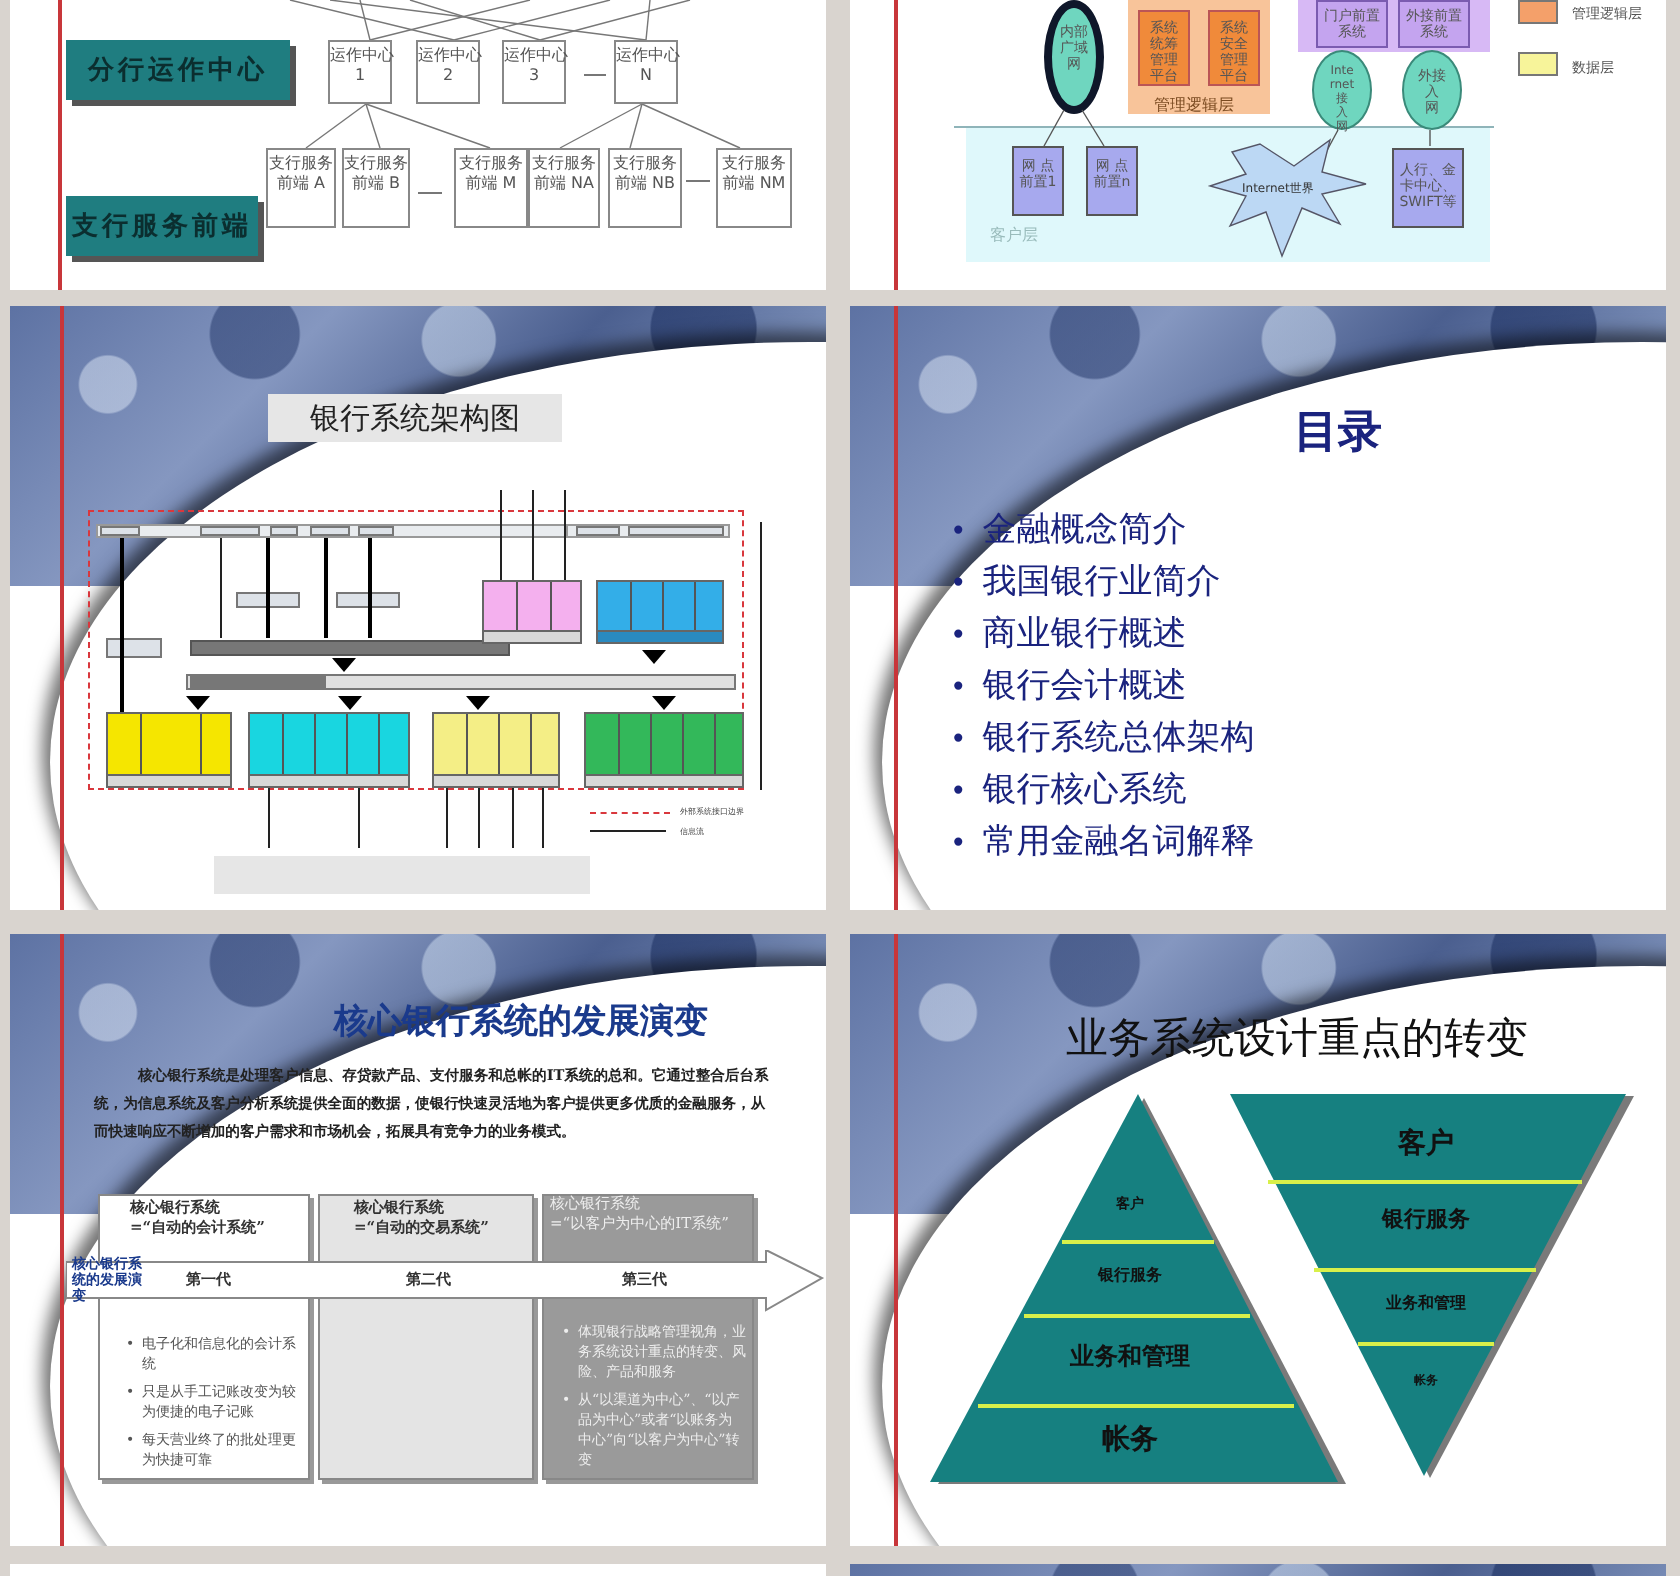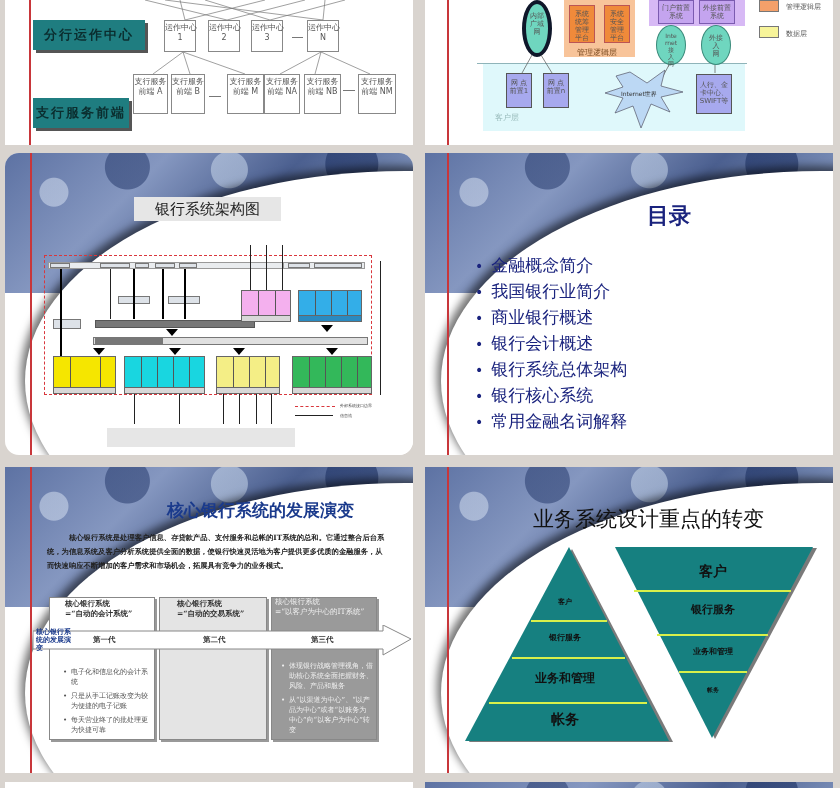--- a/index.html
+++ b/index.html
@@ -166,21 +166,21 @@
     <div class="s2box" style="left:271px; top:74px; width:36px; height:40px; background:#a7a9ee; border:1px solid #555; white-space:pre; padding-top:6px;">人行、金
 卡中心、
 SWIFT等</div>
 
     <div class="legend-swatch" style="left:334px; top:0; background:#f4a06a;"></div>
     <div class="legend-text" style="left:361px; top:2px;">管理逻辑层</div>
     <div class="legend-swatch" style="left:334px; top:26px; background:#f7f49a;"></div>
     <div class="legend-text" style="left:361px; top:29px;">数据层</div>
   </div>
 
-  <div class="slide" style="left:5px; top:153px; width:408px; height:302px;border-radius:14px;">
+  <div class="slide" style="left:5px; top:153px; width:408px; height:302px;">
     <div class="banner"></div>
     <div class="curve" style="left:20px; top:18px; width:760px; height:420px;"></div>
     <div class="redline" style="left:25px;"></div>
     <div class="content">
       <div style="position:absolute; left:129px; top:44px; width:147px; height:24px; background:#e6e6e6; font-size:15px; color:#222; text-align:center; line-height:24px;">银行系统架构图</div>
 
       <div style="position:absolute; left:39px; top:102px; width:328px; height:140px; border:1.5px dashed #d9373d;"></div>
 
       <div class="abar" style="left:43px; top:109px; width:240px; height:7px;"></div>
       <div class="abar" style="left:278px; top:109px; width:82px; height:7px;"></div>
@@ -313,21 +313,21 @@
       <div class="gen-label serif" style="left:88px; top:168px;">第一代</div>
       <div class="gen-label serif" style="left:198px; top:168px;">第二代</div>
       <div class="gen-label serif" style="left:306px; top:168px;">第三代</div>
 
       <ul class="gen-bullets serif" style="left:58px; top:200px; width:88px; color:#555;">
         <li>电子化和信息化的会计系统</li>
         <li>只是从手工记账改变为较为便捷的电子记账</li>
         <li>每天营业终了的批处理更为快捷可靠</li>
       </ul>
       <ul class="gen-bullets serif" style="left:276px; top:194px; width:92px; color:#eee;">
-        <li>体现银行战略管理视角，借助核心系统全面把握财务、风险、产品和服务</li>
+        <li>体现银行战略管理视角，业务系统设计重点的转变、风险、产品和服务</li>
         <li>从“以渠道为中心”、“以产品为中心”或者“以账务为中心”向“以客户为中心”转变</li>
       </ul>
     </div>
   </div>
 
   <div class="slide" style="left:425px; top:467px; width:408px; height:306px;">
     <div class="banner"></div>
     <div class="curve" style="left:16px; top:16px; width:760px; height:420px;"></div>
     <div class="redline" style="left:22px;"></div>
     <div class="content">

